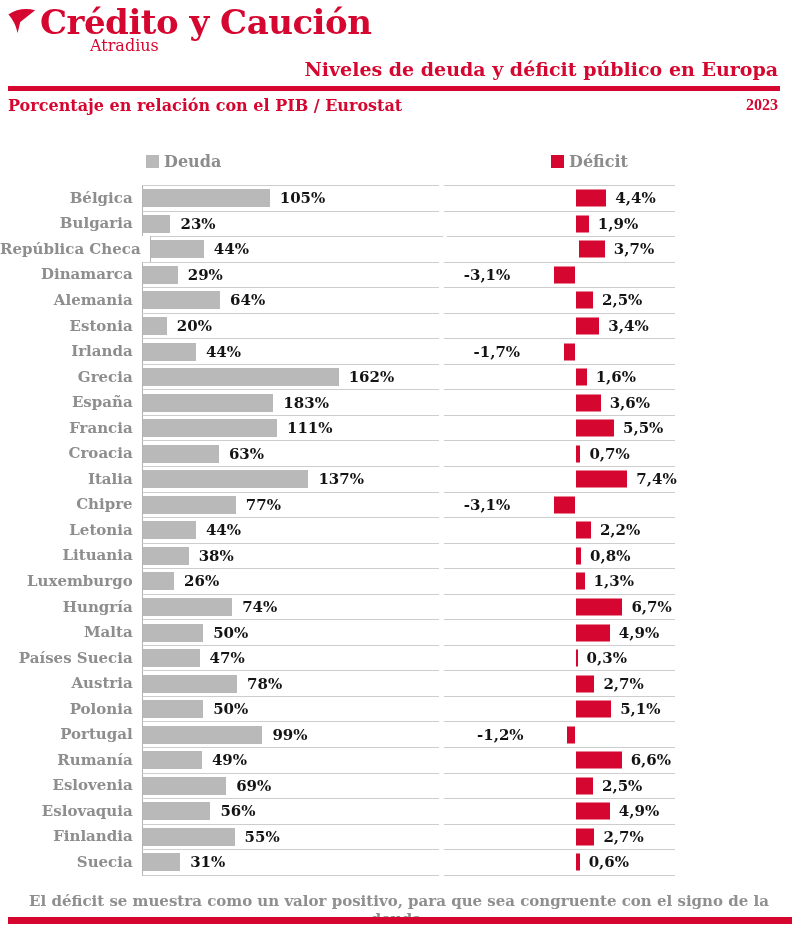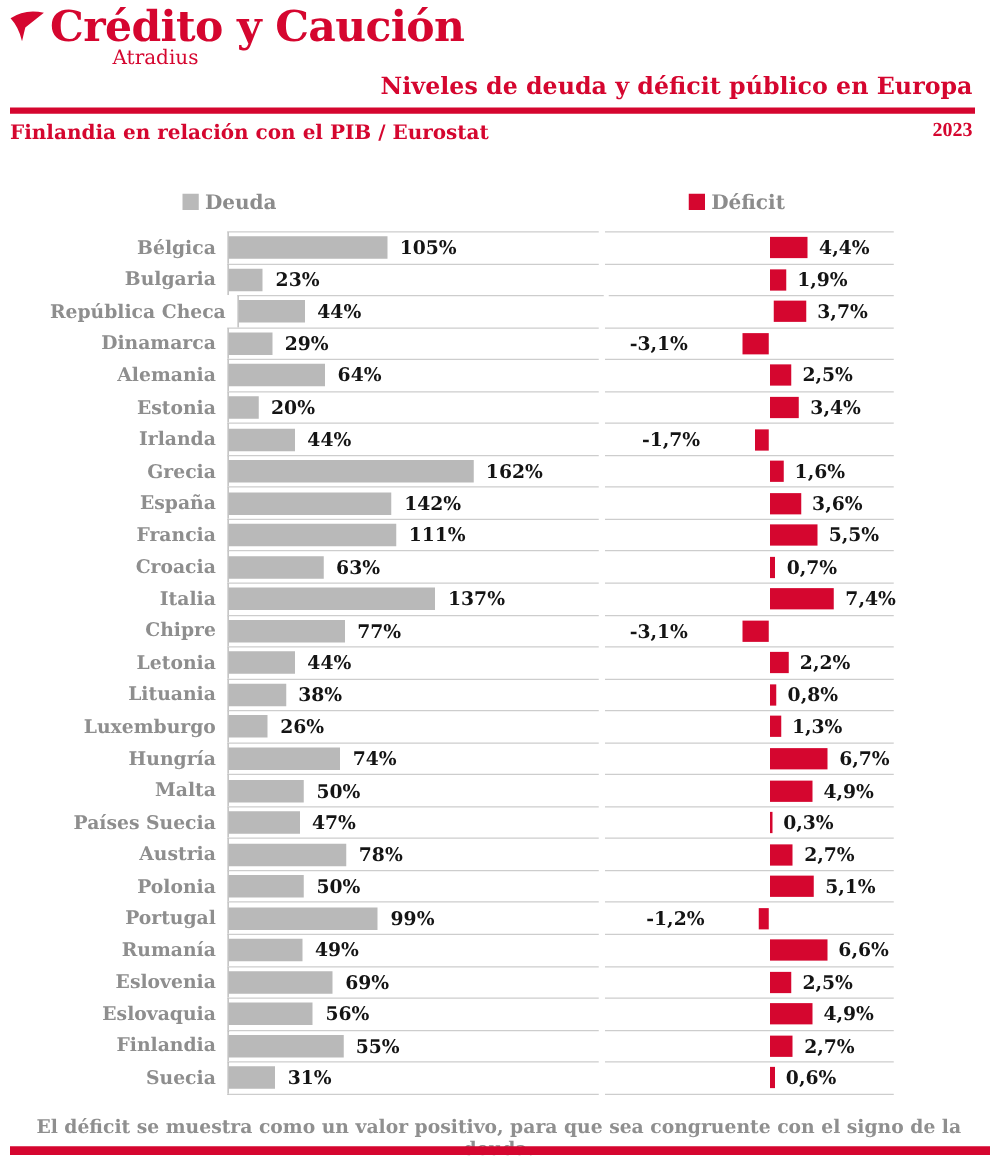--- a/index.html
+++ b/index.html
@@ -18,21 +18,21 @@
   #year{position:absolute;right:27px;top:96px;font-size:16px;font-weight:bold;color:var(--red);font-family:Liberation Serif, serif;}
 
   
   .legend-item{position:absolute;top:152px;display:flex;align-items:center;gap:5px;}
   #legend-deuda{left:146px;}
   #legend-deficit{left:551px;}
   .swatch{width:13px;height:13px;display:inline-block;}
   .legend-label{font-size:16px;font-weight:bold;color:#8c8c8c;}
 
   
-  #chart{position:absolute;left:0;top:185px;width:675px;margin-left:40px;}
+  #chart{position:absolute;left:0;top:185px;width:675px;}
   .row{display:flex;height:25.55px;}
   .row.bottom{height:0;}
   .c-label{width:162px;box-sizing:border-box;padding-right:9px;display:flex;
            align-items:center;justify-content:flex-end;font-size:15px;font-weight:bold;
            color:#8e8e8e;white-space:nowrap;}
   .c-deuda{width:343px;box-sizing:border-box;border-top:1px solid var(--grid);
            border-left:1px solid #b3b3b3;display:flex;align-items:center;position:relative;}
   .bar-deuda{height:18px;background:var(--gray);}
   .val{margin-left:10px;font-size:15px;font-weight:bold;color:#141414;white-space:nowrap;}
   .c-gap{width:5px;}
@@ -53,21 +53,21 @@
 
 <div id="page">
 
   <svg id="logo-icon" viewBox="0 0 32 30" xmlns="http://www.w3.org/2000/svg">
     <path d="M0.5,6.5 Q14,-2.5 31,1.5 L14,15 Q12.5,21 11,27.5 Q8,14.5 0.5,6.5 Z" fill="#d5062f"></path>
   </svg>
   <div id="brand">Crédito y Caución</div>
   <div id="brand-sub">Atradius</div>
   <div id="title">Niveles de deuda y déficit público en Europa</div>
   <div id="rule-top"></div>
-  <div id="subtitle">Finlandia en relación con el PIB  / Eurostat</div>
+  <div id="subtitle">Porcentaje en relación con el PIB  / Eurostat</div>
   <div id="year">2023</div>
 
   <div class="legend-item" id="legend-deuda">
     <span class="swatch" style="background:#b9b9b9"></span>
     <span class="legend-label">Deuda</span>
   </div>
   <div class="legend-item" id="legend-deficit">
     <span class="swatch" style="background:#d5062f"></span>
     <span class="legend-label">Déficit</span>
   </div>
@@ -166,21 +166,21 @@
         <div class="c-gap"></div>
         <div class="c-deficit">
           <div class="bar-deficit" style="left: 132px; width: 11.2px;"></div>
           <span class="dval" style="left: 152.2px;">1,6%</span>
         </div>
       </div>
       <div class="row">
         <div class="c-label">España</div>
         <div class="c-deuda">
           <div class="bar-deuda" style="width: 130.68px;"></div>
-          <span class="val">142%</span>
+          <span class="val">183%</span>
         </div>
         <div class="c-gap"></div>
         <div class="c-deficit">
           <div class="bar-deficit" style="left: 132px; width: 25.2px;"></div>
           <span class="dval" style="left: 166.2px;">3,6%</span>
         </div>
       </div>
       <div class="row">
         <div class="c-label">Francia</div>
         <div class="c-deuda">

